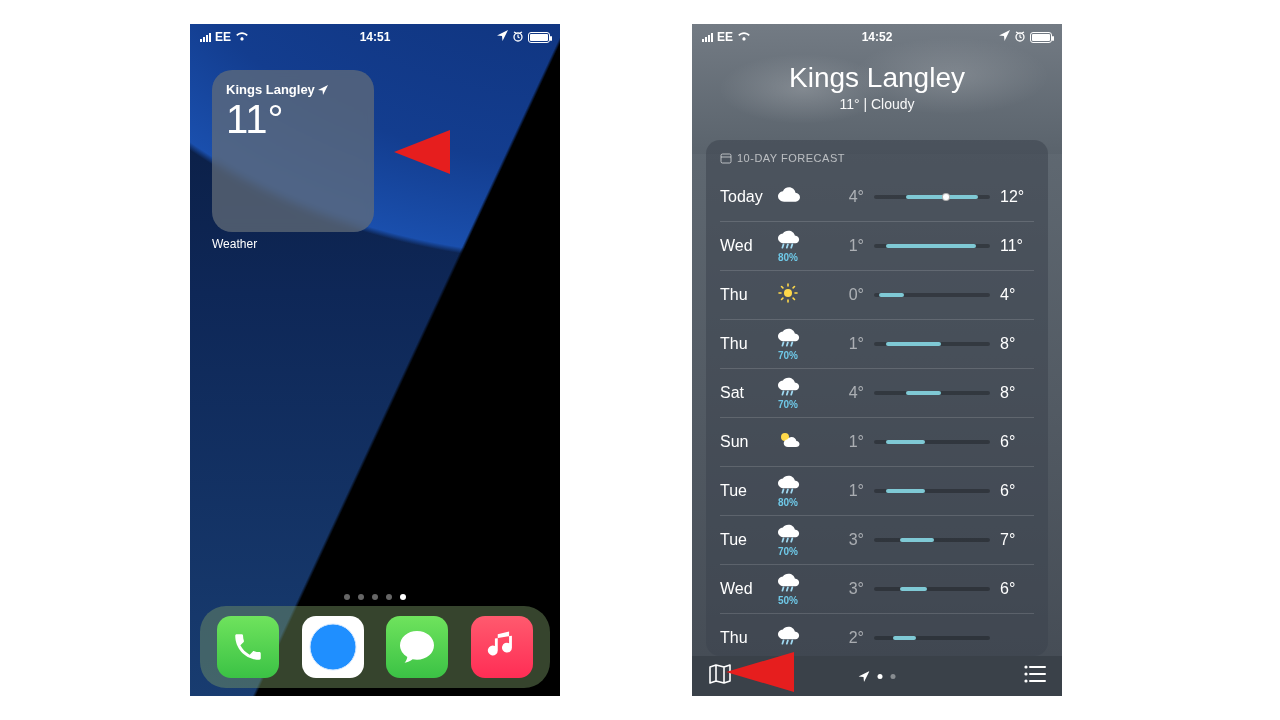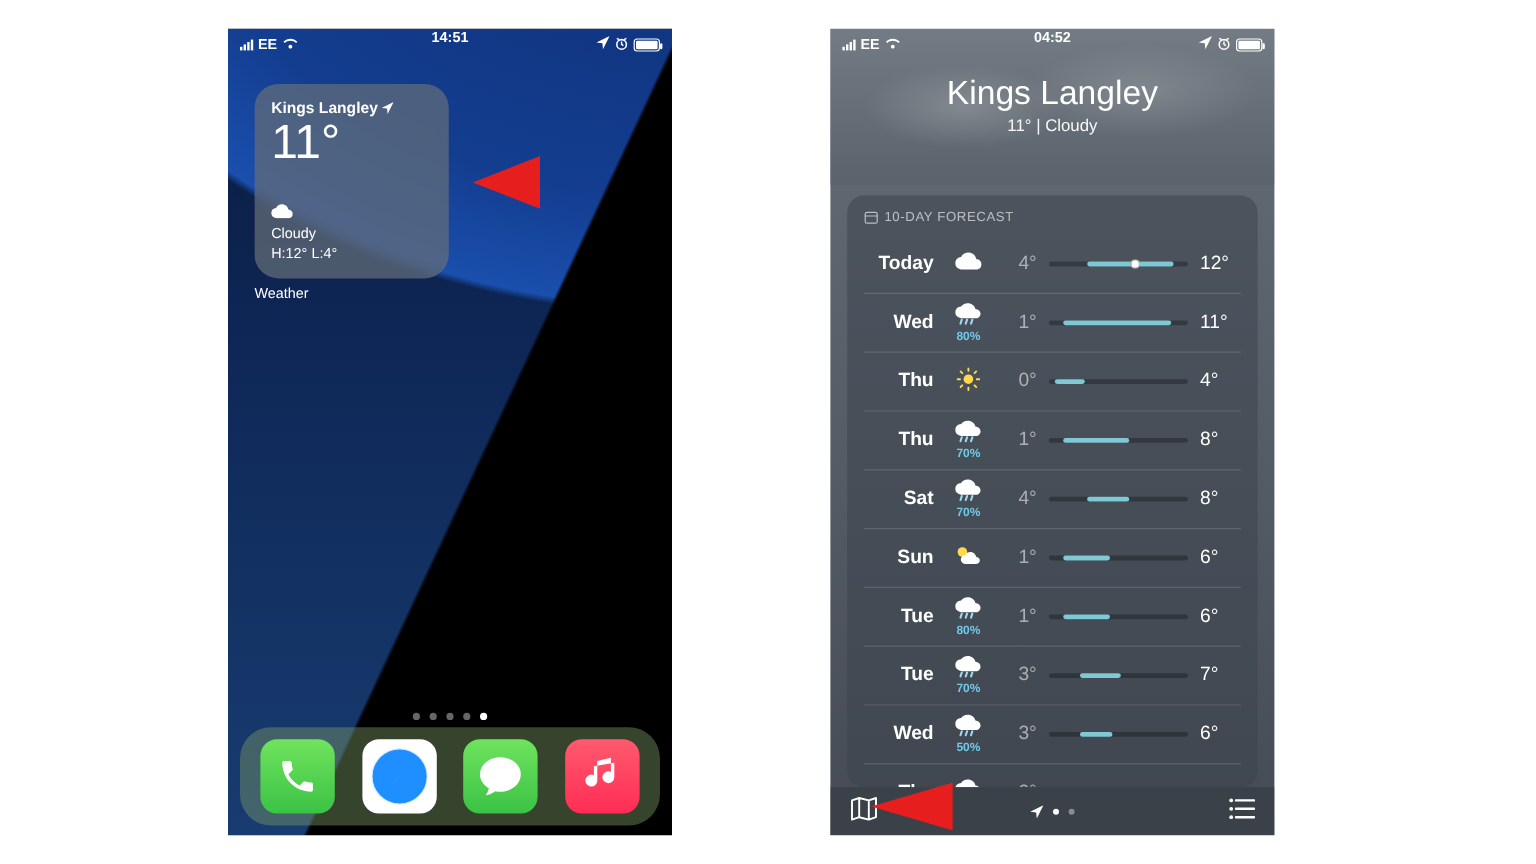--- a/index.html
+++ b/index.html
@@ -28,21 +28,21 @@
       radial-gradient(ellipse 820px 620px at 105% -30%, #0d2c6f 0%, #133d8f 55%, #1a4fad 70%, transparent 71%),
       linear-gradient(180deg,#0a1b3d 0%, #0e2757 40%, #183c70 100%);
   }
   #phone1 .wallpaper::before{
     content:""; position:absolute; inset:0;
     background: linear-gradient(115deg, rgba(0,0,0,0) 55%, rgba(0,0,0,1) 55.5%);
     mix-blend-mode: normal;
   }
   .statusbar {
     position: absolute; top:0; left:0; right:0; height:26px;
-    display:flex; justify-content:space-between;
+    display:flex; align-items:center; justify-content:space-between;
     padding:0 10px; font-size:12px; font-weight:600;
   }
   .statusbar .left, .statusbar .right { display:flex; align-items:center; gap:4px; }
   .statusbar .time { position:absolute; left:50%; transform:translateX(-50%); font-weight:600; }
   .bars { display:inline-flex; gap:1px; align-items:flex-end; height:10px; }
   .bars span { width:2px; background:#fff; display:block; }
   .bars span:nth-child(1){height:3px} .bars span:nth-child(2){height:5px}
   .bars span:nth-child(3){height:7px} .bars span:nth-child(4){height:9px}
   .battery { width:22px; height:11px; border:1px solid #fff; border-radius:3px; position:relative; }
   .battery::after{content:"";position:absolute;right:-3px;top:3px;width:2px;height:5px;background:#fff;border-radius:1px;}
@@ -86,27 +86,27 @@
                 radial-gradient(ellipse 140px 55px at 70% 40%, rgba(255,255,255,0.15), transparent 70%),
                 linear-gradient(180deg,#737b84,#5a636c);
   }
   .header2 { position:absolute; top:38px; left:0; right:0; text-align:center; }
   .header2 .city{ font-size:28px; font-weight:400; }
   .header2 .sub{ font-size:14px; opacity:0.95; margin-top:2px;}
 
   .panel {
     position:absolute; top:116px; left:14px; right:14px; bottom:40px;
     background: rgba(60,68,78,0.55);
-    border-radius:14px; padding:8px 14px 0 14px; overflow:hidden;margin-top:23px;
+    border-radius:14px; padding:8px 14px 0 14px; overflow:hidden;
   }
   .panel-title{ font-size:11px; letter-spacing:0.5px; color:rgba(255,255,255,0.62); display:flex; align-items:center; gap:5px; padding:4px 0 8px;}
   .row { display:grid; grid-template-columns: 58px 58px 28px 1fr 34px; align-items:center; height:49px; border-top:1px solid rgba(255,255,255,0.14); font-size:16px;}
   .row:first-of-type{ border-top:none; }
-  .row .day{ font-weight:700;text-align:right;}
-  .row .cond{ text-align:center; }
+  .row .day{ font-weight:400;}
+  .row .cond{ text-align:left; }
   .row .cond .perc{ font-size:10px; color:#6fc9e8; font-weight:600; display:block; margin-top:-2px;}
   .row .lo{ color:rgba(255,255,255,0.55); text-align:right; font-size:16px;}
   .row .hi{ font-size:16px;}
   .bar-wrap{ padding:0 10px; }
   .bar-bg{ height:4px; background:rgba(0,0,0,0.28); border-radius:3px; position:relative; }
   .bar-fill{ position:absolute; top:0; height:100%; background:#7fc9d5; border-radius:3px;}
   .bar-dot{ position:absolute; top:-2px; width:8px; height:8px; background:#fff; border-radius:50%; border:1px solid rgba(0,0,0,0.3);}
 
   .toolbar {
     position:absolute; bottom:0; left:0; right:0; height:40px;
@@ -161,27 +161,20 @@
   <div class="widget">
     <div>
       <div class="loc">
         <span>Kings Langley</span>
         <svg width="10" height="10" viewBox="0 0 11 11">
             <path d="M0 5.5 11 0 5.5 11 5 6z" fill="#fff"></path>
           </svg>
       </div>
       <div class="temp">11°</div>
     </div>
-    <div class="bot">
-      <svg width="18" height="12" viewBox="0 0 20 13">
-          <path d="M16 13H5.5C2.5 13 0 11 0 8.2 0 5.7 2 3.7 4.5 3.5 5.4 1.4 7.5 0 10 0c3 0 5.5 2.2 5.9 5 2.3.2 4.1 2 4.1 4 0 2.2-1.8 4-4 4z" fill="#fff"></path>
-        </svg>
-      <div>Cloudy</div>
-      <div>H:12° L:4°</div>
-    </div>
   </div>
   <div class="widget-label">Weather</div>
 
   <div class="pagination">
     <span></span>
       <span></span>
       <span></span>
       <span></span>
       <span class="active"></span>
   </div>
@@ -228,21 +221,21 @@
           <span></span>
           <span></span>
         </span>
       <span>EE</span>
       <span>
         <svg width="14" height="10" viewBox="0 0 14 10">
             <path d="M7 9.5c.9 0 1.6-.7 1.6-1.6S7.9 6.3 7 6.3 5.4 7 5.4 7.9 6.1 9.5 7 9.5zM2.3 4.9C3.6 3.6 5.2 2.9 7 2.9s3.4.7 4.7 2l1.1-1.1C11.1 2.1 9.1 1.2 7 1.2S2.9 2.1 1.2 3.8l1.1 1.1z" fill="#fff"></path>
           </svg>
       </span>
     </div>
-    <div class="time">04:52</div>
+    <div class="time">14:52</div>
     <div class="right">
       <span><svg width="11" height="11" viewBox="0 0 11 11">
             <path d="M0 5.5 11 0 5.5 11 5 6z" fill="#fff"></path>
           </svg></span>
       <span><svg width="12" height="12" viewBox="0 0 12 12">
             <circle cx="6" cy="7" r="4" fill="none" stroke="#fff" stroke-width="1.3"></circle>
             <path d="M6 4.5V7l1.5 1" stroke="#fff" stroke-width="1.2" fill="none"></path>
             <path d="M2 2l2 1M10 2l-2 1" stroke="#fff" stroke-width="1.3"></path>
           </svg></span>
       <span class="battery">

